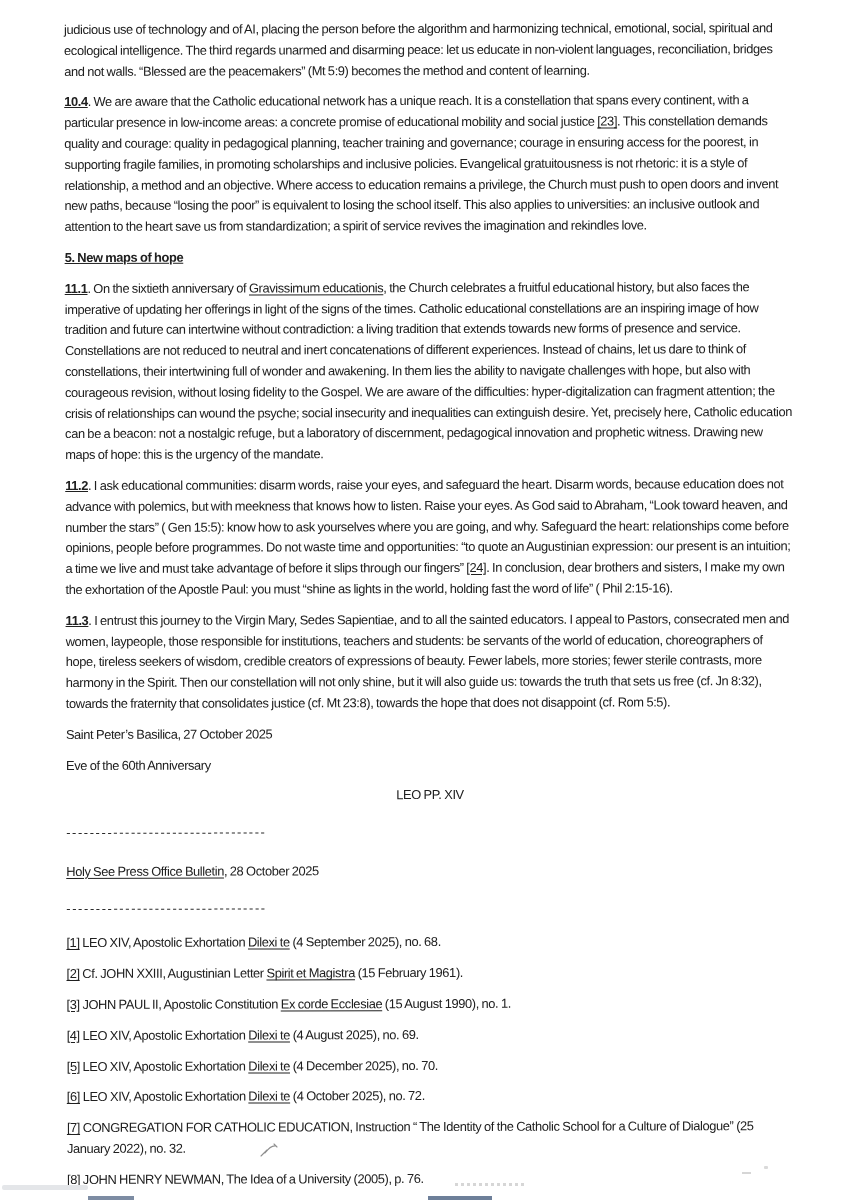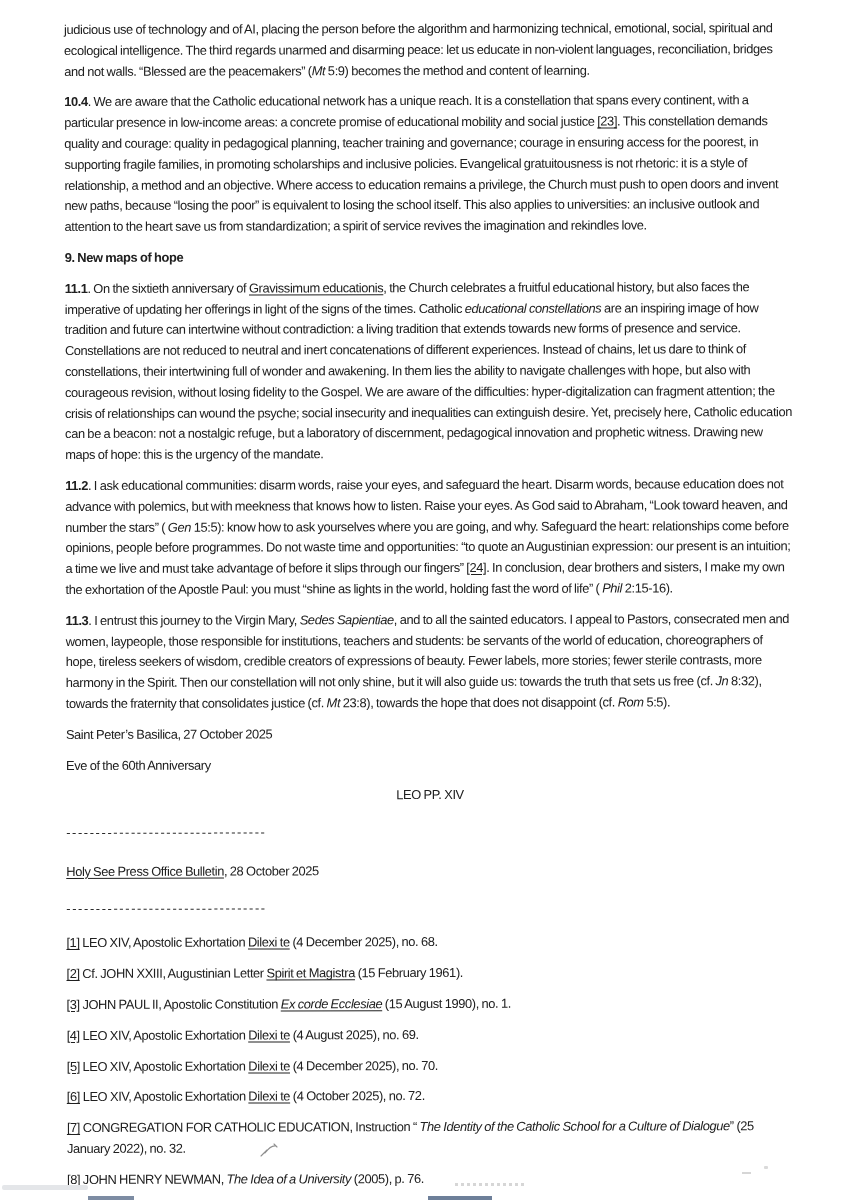--- a/index.html
+++ b/index.html
@@ -22,22 +22,22 @@
     letter-spacing:-0.4px;
     word-spacing:-0.5px;
   }
   .para{margin:0 0 10px 0;}
   .heading{margin:4px 0 10px 0;}
   .sig{margin:6px 0 16px 0;text-align:center;}
   .separator{margin:16px 0 18px 0;letter-spacing:1.6px;color:#2a2a2a;white-space:nowrap;}
   .separator2{margin:12px 0 14px 0;letter-spacing:1.6px;color:#2a2a2a;white-space:nowrap;}
   .bulletin{margin:0 0 16px 0;}
   .footnote{margin:0 0 10px 0;}
-  .b{font-weight:bold;}
-  .i{font-style:italic;}
+  .b{font-weight:bold;text-decoration:underline;}
+  .i{}
   .u{text-decoration:underline;text-underline-offset:2px;}
   
   .pencil-mark{position:absolute;left:258px;top:1140px;width:24px;height:20px;}
   .streak-dotted{
     position:absolute;left:455px;top:1183px;width:72px;height:3px;opacity:.55;
     background:repeating-linear-gradient(90deg,#b5b5b5 0 3px,transparent 3px 6px);
   }
   .streak-bottom-left{position:absolute;left:2px;top:1185px;width:86px;height:5px;background:#e4e6e9;border-radius:2px;}
   .speck-1{position:absolute;left:742px;top:1172px;width:9px;height:2px;background:#d6d6d6;}
   .speck-2{position:absolute;left:764px;top:1166px;width:4px;height:3px;background:#dadada;border-radius:1px;}
@@ -47,41 +47,41 @@
 </head>
 <body>
 
 <div class="page">
   <div class="content">
 
     <p class="para"><span>judicious use of technology and of AI, placing the person before the algorithm and harmonizing technical, emotional, social, spiritual and ecological intelligence. The third regards unarmed and disarming peace: let us educate in non-violent languages, reconciliation, bridges and not walls. “Blessed are the peacemakers” (</span><span class="i">Mt</span><span> 5:9) becomes the method and content of learning.</span></p>
 
     <p class="para"><span class="b">10.4</span><span>. We are aware that the Catholic educational network has a unique reach. It is a constellation that spans every continent, with a particular presence in low-income areas: a concrete promise of educational mobility and social justice </span><span class="u">[23]</span><span>. This constellation demands quality and courage: quality in pedagogical planning, teacher training and governance; courage in ensuring access for the poorest, in supporting fragile families, in promoting scholarships and inclusive policies. Evangelical gratuitousness is not rhetoric: it is a style of relationship, a method and an objective. Where access to education remains a privilege, the Church must push to open doors and invent new paths, because “losing the poor” is equivalent to losing the school itself. This also applies to universities: an inclusive outlook and attention to the heart save us from standardization; a spirit of service revives the imagination and rekindles love.</span></p>
 
-    <p class="para heading"><span class="b">9. New maps of hope</span></p>
+    <p class="para heading"><span class="b">5. New maps of hope</span></p>
 
     <p class="para"><span class="b">11.1</span><span>. On the sixtieth anniversary of </span><span class="u">Gravissimum educationis</span><span>, the Church celebrates a fruitful educational history, but also faces the imperative of updating her offerings in light of the signs of the times. Catholic </span><span class="i">educational constellations</span><span> are an inspiring image of how tradition and future can intertwine without contradiction: a living tradition that extends towards new forms of presence and service. Constellations are not reduced to neutral and inert concatenations of different experiences. Instead of chains, let us dare to think of constellations, their intertwining full of wonder and awakening. In them lies the ability to navigate challenges with hope, but also with courageous revision, without losing fidelity to the Gospel. We are aware of the difficulties: hyper-digitalization can fragment attention; the crisis of relationships can wound the psyche; social insecurity and inequalities can extinguish desire. Yet, precisely here, Catholic education can be a beacon: not a nostalgic refuge, but a laboratory of discernment, pedagogical innovation and prophetic witness. Drawing new maps of hope: this is the urgency of the mandate.</span></p>
 
     <p class="para"><span class="b">11.2</span><span>. I ask educational communities: disarm words, raise your eyes, and safeguard the heart. Disarm words, because education does not advance with polemics, but with meekness that knows how to listen. Raise your eyes. As God said to Abraham, “Look toward heaven, and number the stars” ( </span><span class="i">Gen</span><span> 15:5): know how to ask yourselves where you are going, and why. Safeguard the heart: relationships come before opinions, people before programmes. Do not waste time and opportunities: “to quote an Augustinian expression: our present is an intuition; a time we live and must take advantage of before it slips through our fingers” </span><span class="u">[24]</span><span>. In conclusion, dear brothers and sisters, I make my own the exhortation of the Apostle Paul: you must “shine as lights in the world, holding fast the word of life” ( </span><span class="i">Phil</span><span> 2:15-16).</span></p>
 
     <p class="para"><span class="b">11.3</span><span>. I entrust this journey to the Virgin Mary, </span><span class="i">Sedes Sapientiae</span><span>, and to all the sainted educators. I appeal to Pastors, consecrated men and women, laypeople, those responsible for institutions, teachers and students: be servants of the world of education, choreographers of hope, tireless seekers of wisdom, credible creators of expressions of beauty. Fewer labels, more stories; fewer sterile contrasts, more harmony in the Spirit. Then our constellation will not only shine, but it will also guide us: towards the truth that sets us free (cf. </span><span class="i">Jn</span><span> 8:32), towards the fraternity that consolidates justice (cf. </span><span class="i">Mt</span><span> 23:8), towards the hope that does not disappoint (cf. </span><span class="i">Rom</span><span> 5:5).</span></p>
 
     <p class="para"><span>Saint Peter’s Basilica, 27 October 2025</span></p>
 
     <p class="para"><span>Eve of the 60th Anniversary</span></p>
 
     <p class="para sig"><span>LEO PP. XIV</span></p>
 
     <p class="para separator"><span>----------------------------------</span></p>
 
     <p class="para bulletin"><span class="u">Holy See Press Office Bulletin</span><span>, 28 October 2025</span></p>
 
     <p class="para separator2"><span>----------------------------------</span></p>
 
-    <p class="para footnote"><span class="u">[1]</span><span> LEO XIV, Apostolic Exhortation </span><span class="u">Dilexi te</span><span> (4 December 2025), no. 68.</span></p>
+    <p class="para footnote"><span class="u">[1]</span><span> LEO XIV, Apostolic Exhortation </span><span class="u">Dilexi te</span><span> (4 September 2025), no. 68.</span></p>
 
     <p class="para footnote"><span class="u">[2]</span><span> Cf. JOHN XXIII, Augustinian Letter </span><span class="u">Spirit et Magistra</span><span> (15 February 1961).</span></p>
 
     <p class="para footnote"><span class="u">[3]</span><span> JOHN PAUL II, Apostolic Constitution </span><span class="i u">Ex corde Ecclesiae</span><span> (15 August 1990), no. 1.</span></p>
 
     <p class="para footnote"><span class="u">[4]</span><span> LEO XIV, Apostolic Exhortation </span><span class="u">Dilexi te</span><span> (4 August 2025), no. 69.</span></p>
 
     <p class="para footnote"><span class="u">[5]</span><span> LEO XIV, Apostolic Exhortation </span><span class="u">Dilexi te</span><span> (4 December 2025), no. 70.</span></p>
 
     <p class="para footnote"><span class="u">[6]</span><span> LEO XIV, Apostolic Exhortation </span><span class="u">Dilexi te</span><span> (4 October 2025), no. 72.</span></p>

